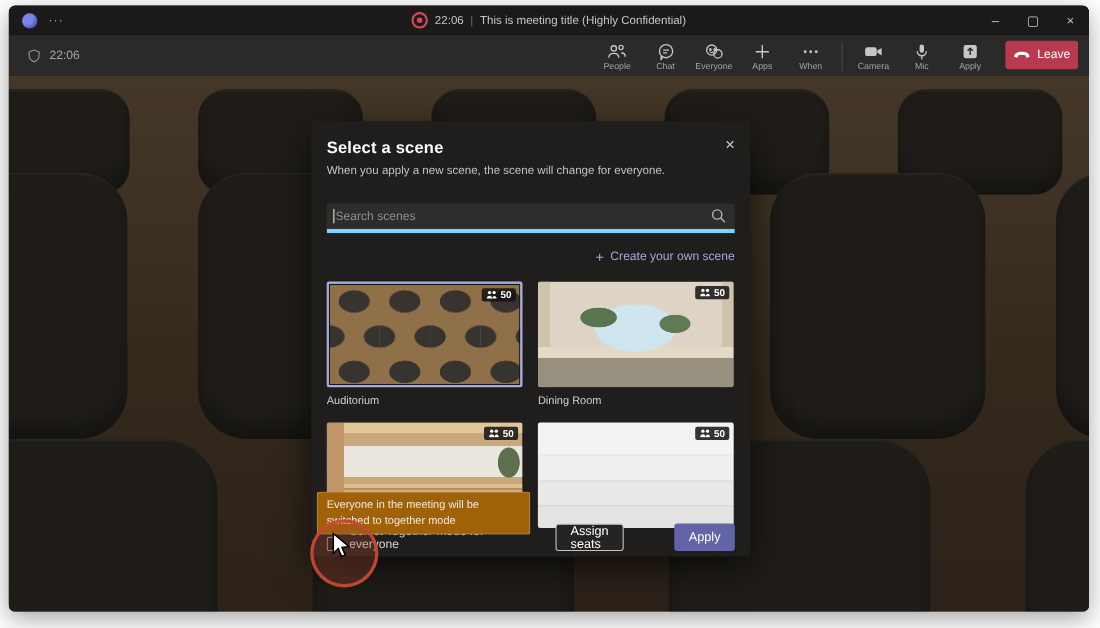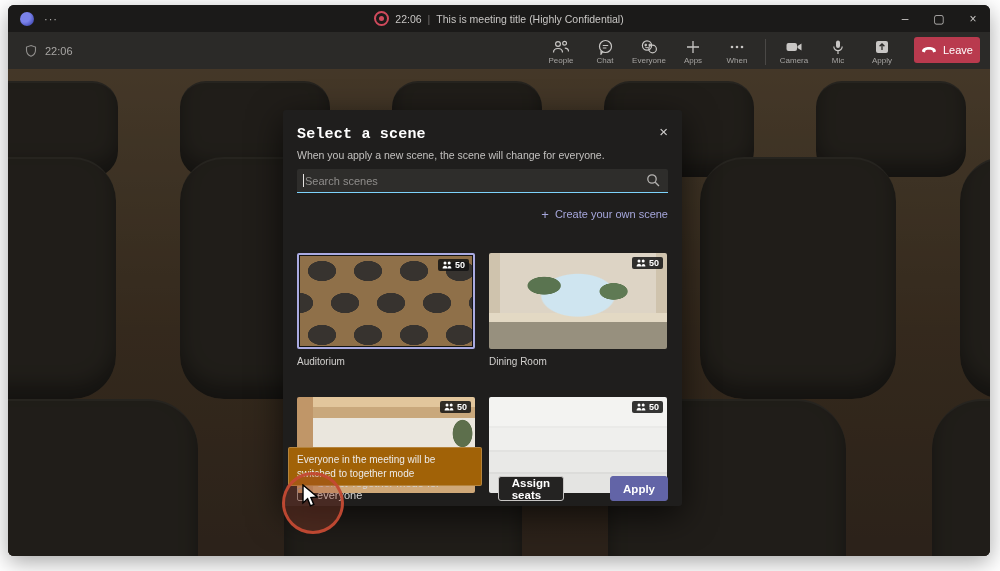--- a/index.html
+++ b/index.html
@@ -26,33 +26,33 @@
   
   .stage{position:absolute;left:0;top:64px;right:0;bottom:0;background:linear-gradient(180deg,#6f5a41 0,#63513a 110px,#55432f 260px,#47372a 100%);overflow:hidden;}
   .chair-row{position:absolute;display:flex;}
   .chair{background:#343029;border-radius:28px;border-top:2px solid rgba(255,255,255,0.05);flex:none;box-shadow:inset 0 -14px 18px rgba(0,0,0,0.35);}
   .row1{top:12px;left:-40px;gap:62px;}  .row1 .chair{width:150px;height:94px;border-radius:26px;}
   .row2{top:88px;left:-88px;gap:64px;}  .row2 .chair{width:196px;height:240px;border-radius:44px;}
   .row3{top:330px;left:-48px;gap:86px;} .row3 .chair{width:238px;height:232px;border-radius:50px;}
   .dim{position:absolute;inset:0;background:rgba(0,0,0,0.38);}
   
   .dialog{position:absolute;left:275px;top:105px;width:399px;height:396px;background:#1f1e1d;border-radius:3px;box-shadow:0 10px 34px rgba(0,0,0,0.65);z-index:10;padding:16px 14px 0;box-sizing:border-box;color:#fff;overflow:visible;}
-  .dlg-title{font-size:15px;font-weight:bold;letter-spacing:0.2px;font-family:Liberation Mono, monospace;}
+  .dlg-title{font-size:15px;font-weight:bold;letter-spacing:0.2px;}
   .dlg-close{position:absolute;top:14px;right:14px;color:#d0cecd;font-size:15px;line-height:15px;cursor:default;}
   .dlg-sub{margin-top:6px;font-size:10.5px;color:#c3c1bf;}
-  .searchbox{position:relative;margin-top:8px;height:23px;background:#2e2d2b;border-bottom:1px solid #7dd3fc;border-radius:2px 2px 0 0;display:flex;align-items:center;}
+  .searchbox{position:relative;margin-top:24px;height:23px;background:#2e2d2b;border-bottom:4px solid #7dd3fc;border-radius:2px 2px 0 0;display:flex;align-items:center;}
   .searchbox input{flex:1;background:transparent;border:none;outline:none;color:#d8d6d4;font-size:11px;padding:0 26px 0 8px;font-family:"Liberation Sans",sans-serif;}
   .searchbox input::placeholder{color:#8f8d8b;}
   .caret{position:absolute;left:6px;top:5px;width:1px;height:13px;background:#e6e4e2;}
   .search-ico{position:absolute;right:8px;top:4px;}
   .create-row{margin-top:14px;height:14px;display:flex;justify-content:flex-end;align-items:center;gap:6px;color:#a6a7dc;font-size:11px;cursor:default;}
   .plus{font-size:13px;line-height:11px;}
   
   .grid{margin-top:16px;display:grid;grid-template-columns:178px 178px;column-gap:14px;}
-  .thumb{position:relative;width:178px;height:96px;border-radius:2px;overflow:hidden;box-sizing:border-box;cursor:default;margin-top:16px;}
+  .thumb{position:relative;width:178px;height:96px;border-radius:2px;overflow:hidden;box-sizing:border-box;cursor:default;}
   .thumb.sel{border:2px solid #aaabe2;box-shadow:0 0 0 1px #141413 inset;}
   .scene-label{height:32px;line-height:26px;font-size:10px;color:#d2d0ce;}
   .badge{position:absolute;top:4px;right:4px;background:rgba(18,18,18,0.85);border-radius:2px;padding:1px 4px;display:flex;align-items:center;gap:3px;color:#fff;font-size:9px;font-weight:bold;}
   
   .art-auditorium{background-color:#8f7049;background-image:
      radial-gradient(ellipse 21px 15px at 23px 16px,#37332f 66%,transparent 69%),
      radial-gradient(ellipse 21px 15px at 0px 48px,#37332f 66%,transparent 69%),
      radial-gradient(ellipse 21px 15px at 46px 48px,#37332f 66%,transparent 69%);
      background-size:46px 64px;}
   .art-dining{background-color:#ddd4c5;background-image:
@@ -69,21 +69,21 @@
      repeating-linear-gradient(180deg,transparent 0 58%,#dcc094 58% 62%,#b98f5e 62% 64%,#d4b184 64% 74%,#ab8355 74% 76%,#cfa878 76% 100%);}
   .art-blank{background:linear-gradient(180deg,#f3f3f1 0 30%,#eaeae8 30% 32%,#efefed 32% 55%,#e2e2e0 55% 57%,#e9e9e7 57% 78%,#dcdcda 78% 80%,#e4e4e2 80% 100%);}
   
   .tooltip{position:absolute;left:5px;top:337px;width:176px;background:#a16207;border:1px solid rgba(255,255,255,0.22);border-radius:2px;padding:5px 8px;font-size:10px;color:#eceae8;line-height:1.35;z-index:4;}
   
   .footer{position:absolute;left:14px;right:14px;top:366px;display:flex;align-items:center;}
   .chk-wrap{display:flex;align-items:flex-end;gap:9px;}
   .checkbox{width:13px;height:13px;border:1.5px solid #979593;border-radius:2px;background:transparent;box-sizing:border-box;cursor:default;}
   .chk-label{font-size:11px;color:#d6d4d2;}
   .footer-btns{margin-left:auto;display:flex;gap:6px;}
-  .btn{height:23px;border-radius:3px;font-size:11.5px;font-weight:bold;display:flex;align-items:center;justify-content:center;cursor:default;font-family:"Liberation Sans",sans-serif;margin-left:40px;}
+  .btn{height:23px;border-radius:3px;font-size:11.5px;font-weight:normal;display:flex;align-items:center;justify-content:center;cursor:default;font-family:"Liberation Sans",sans-serif;margin-left:40px;}
   .btn-outline{background:#242322;border:1px solid #c8c6c4;color:#fff;padding:0 13px;}
   .btn-primary{background:#6264a7;border:1px solid #6264a7;color:#fff;padding:0 12px;}
   
   .click-ring{position:absolute;left:-1px;top:362px;width:56px;height:56px;border-radius:50%;border:3px solid rgba(196,74,52,0.95);background:rgba(170,72,50,0.30);z-index:20;}
   .cursor{position:absolute;left:17px;top:374px;z-index:21;}
   svg{display:block;}
 </style>
 </head>
 <body>
 

